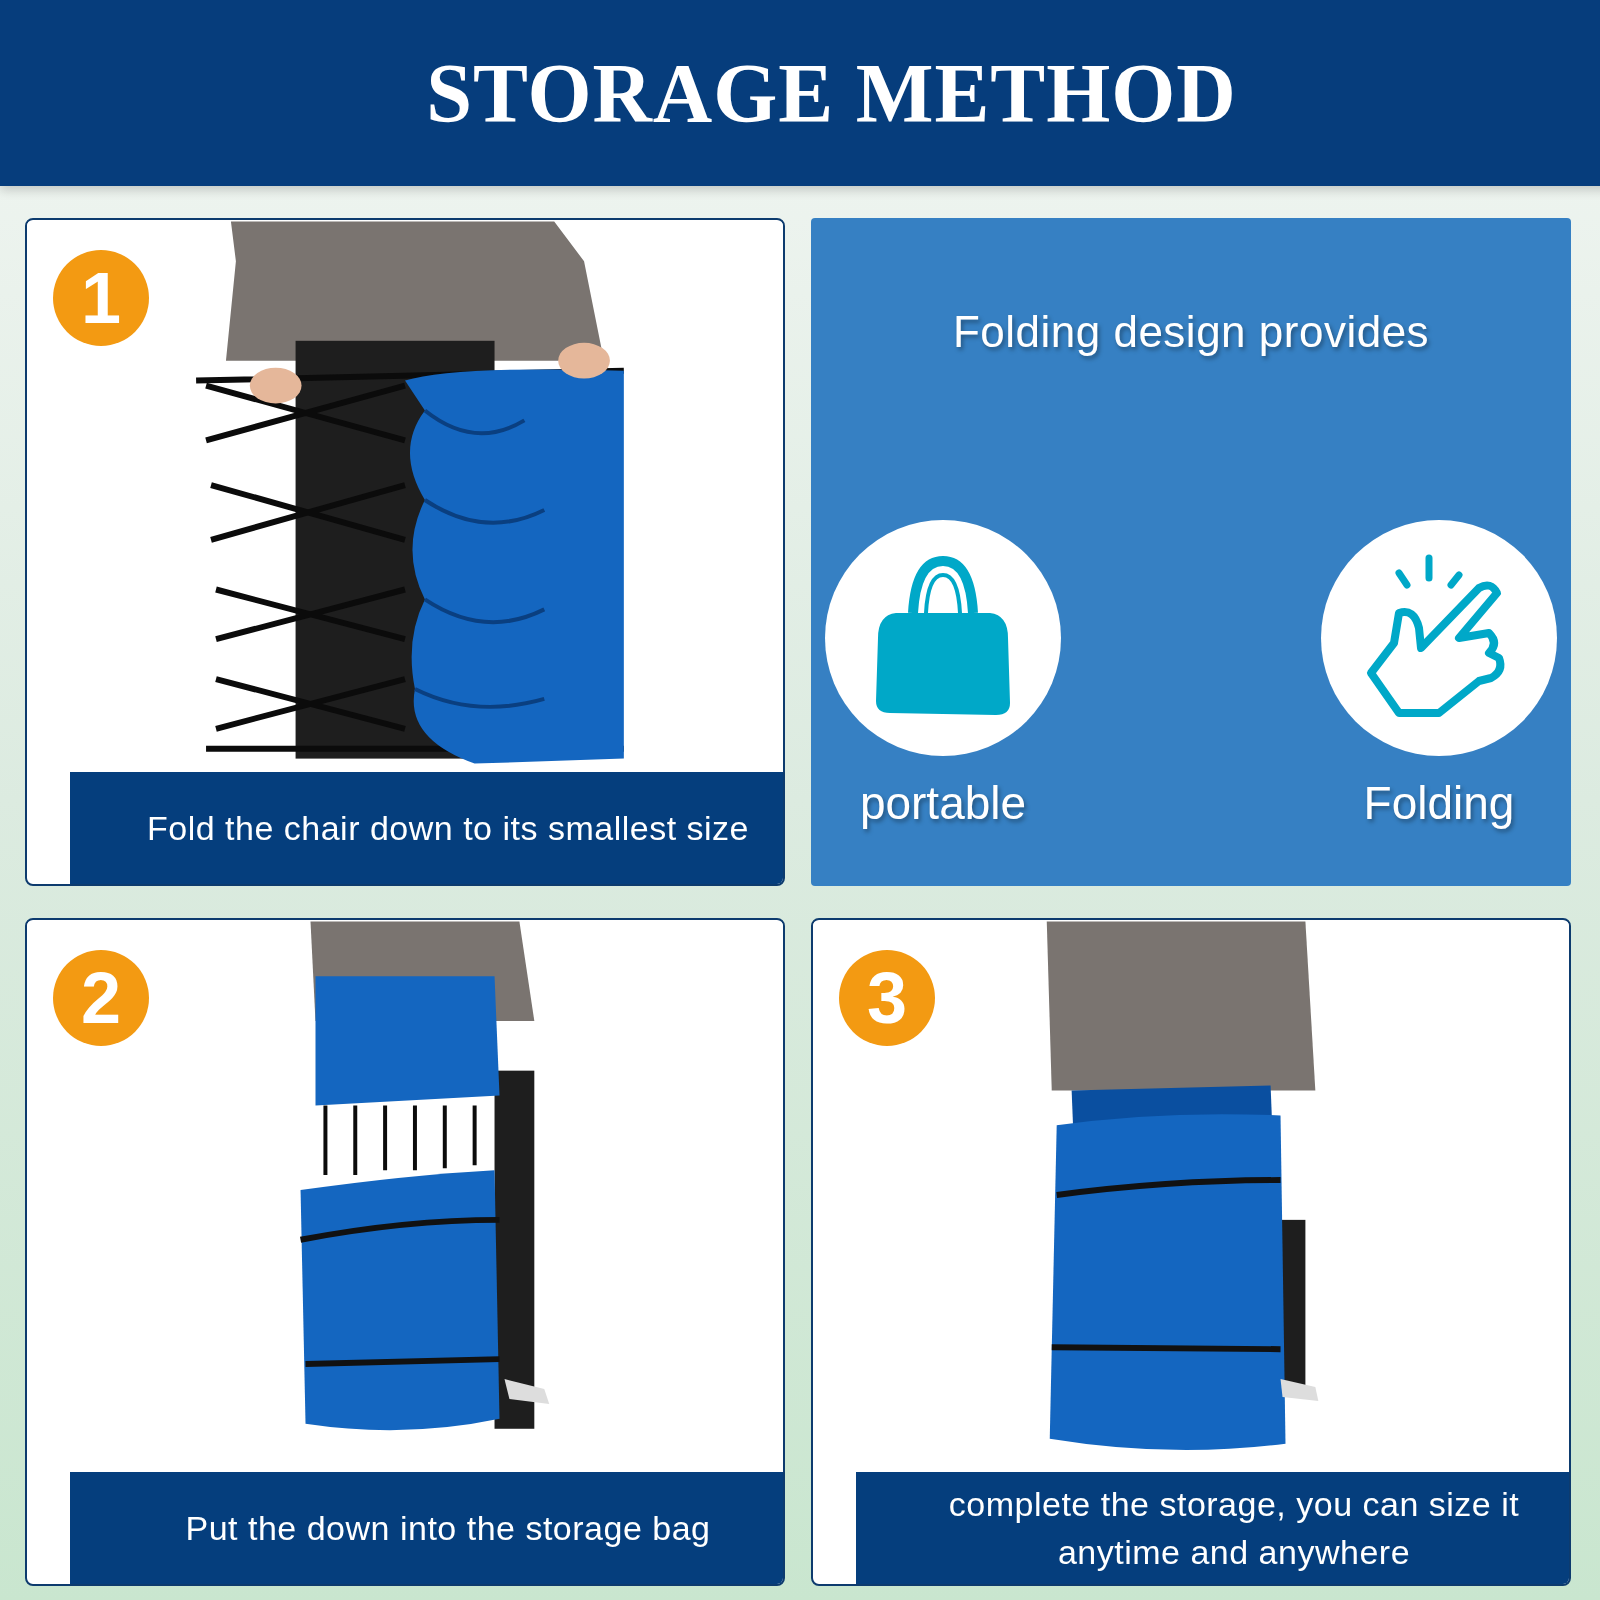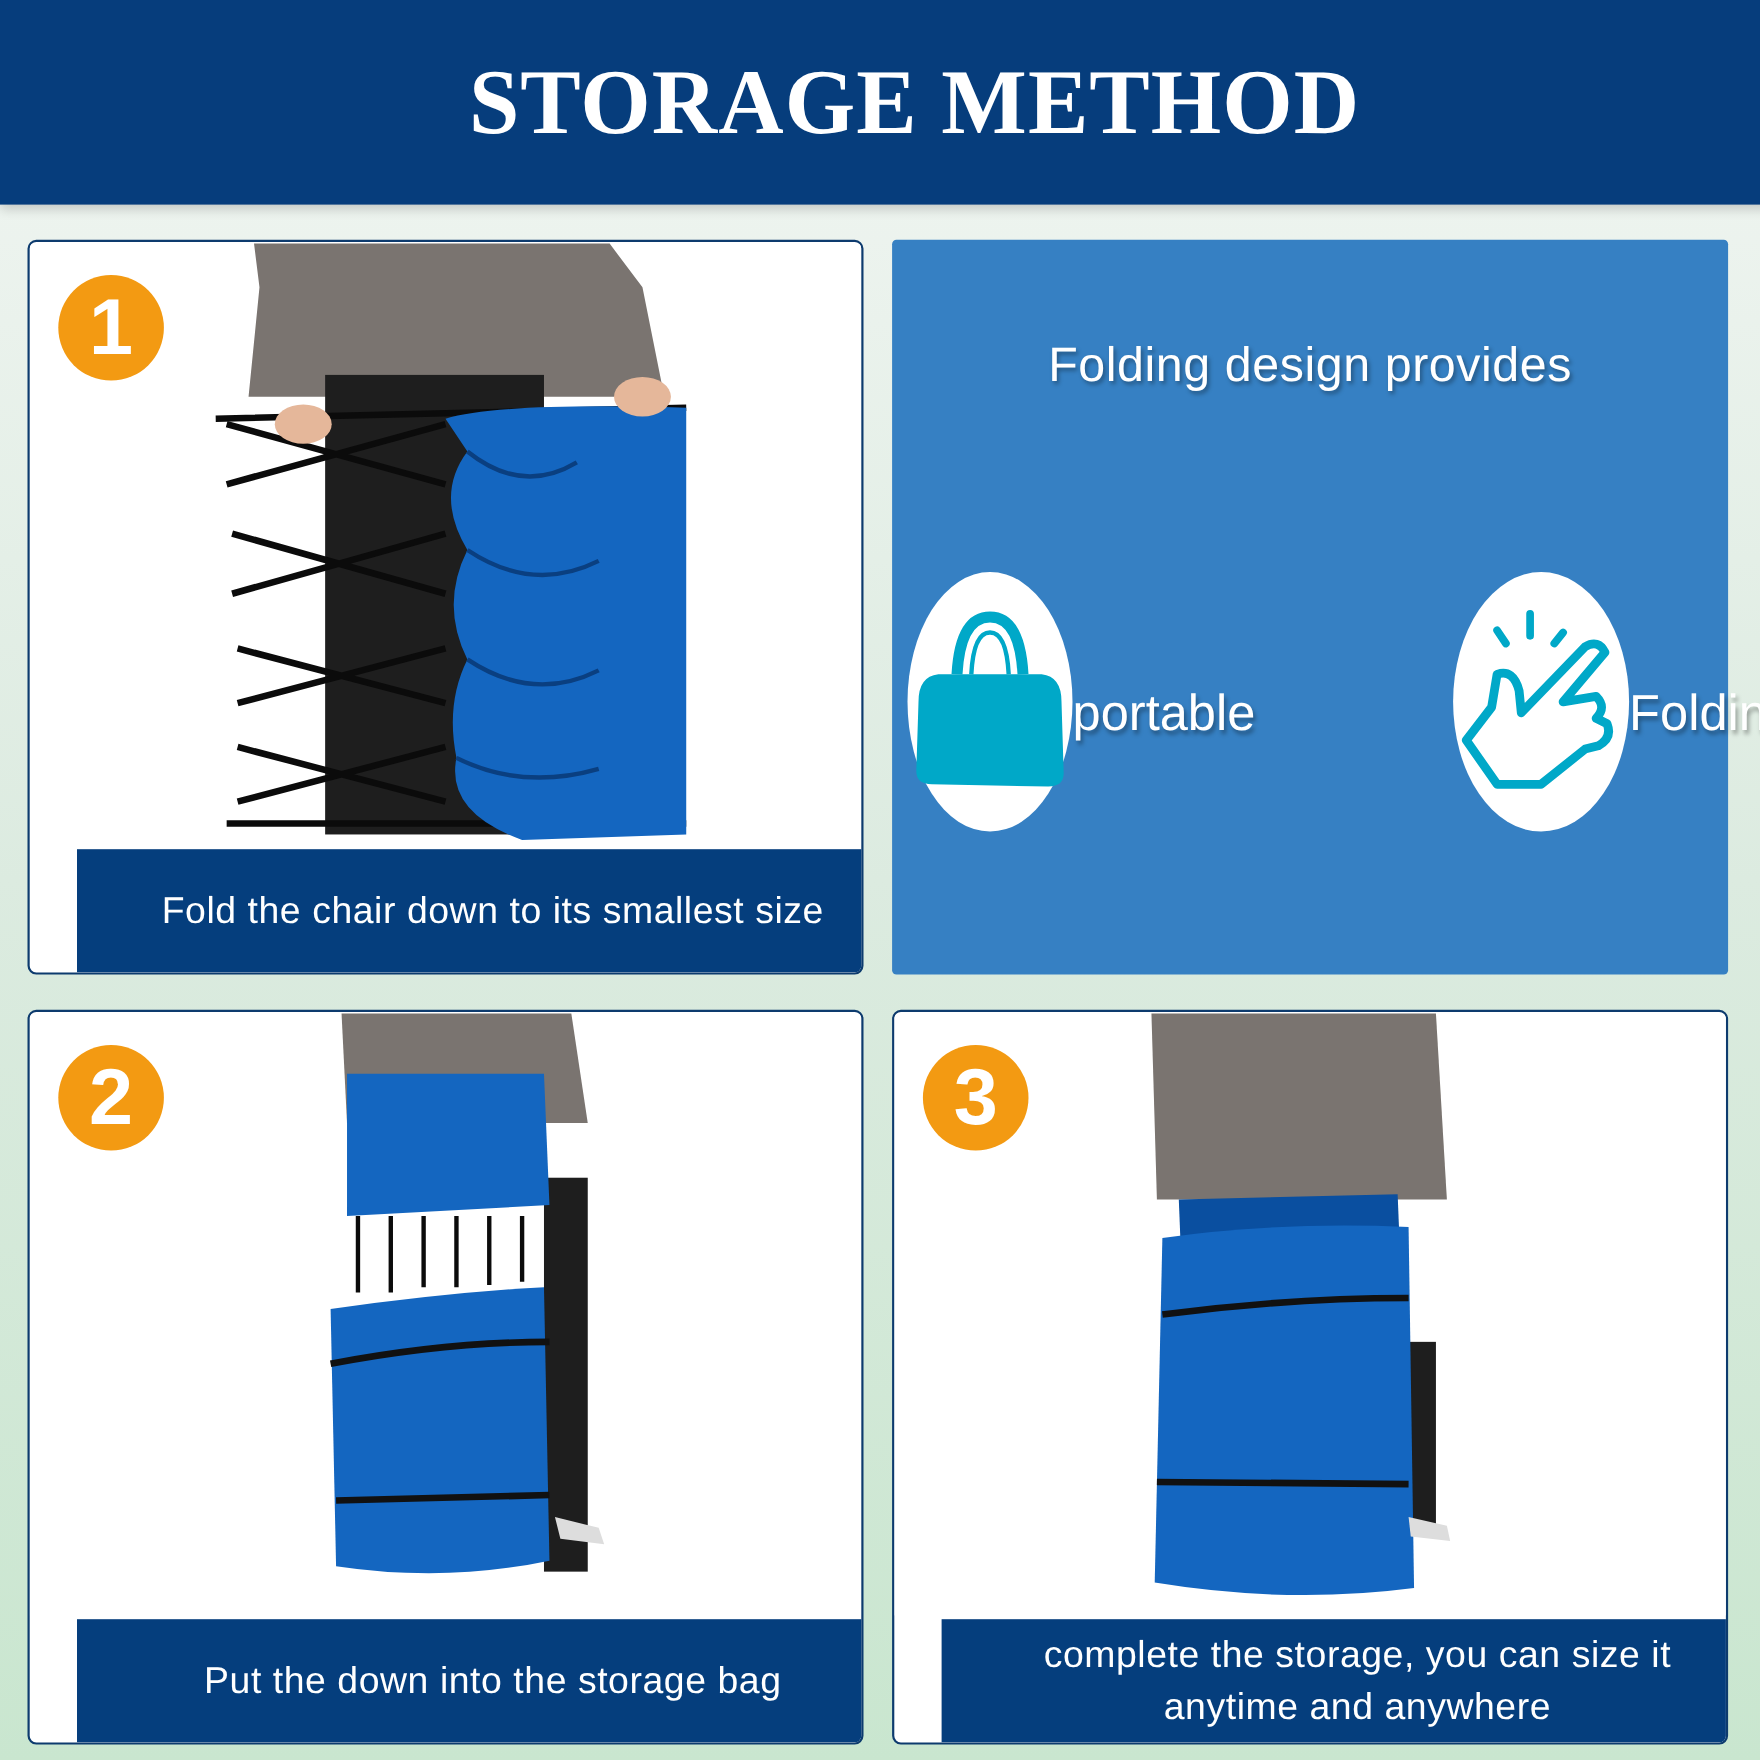--- a/index.html
+++ b/index.html
@@ -46,21 +46,21 @@
   }
   .feature-title {
     position: absolute; left: 0; top: 80px; width: 100%; text-align: center;
     color: #fff; font-size: 44px; line-height: 68px; letter-spacing: 0.5px;
     text-shadow: 2px 3px 4px rgba(0,0,0,0.35);
   }
   .features-row {
     position: absolute; left: 0; top: 302px; width: 100%;
     display: flex; justify-content: space-between; padding: 0 14px; box-sizing: border-box;
   }
-  .feature-item { width: 236px; display: flex; align-items: center; }
+  .feature-item { width: 236px; display: flex; flex-direction: column; align-items: center; }
   .feature-circle {
     width: 236px; height: 236px; border-radius: 50%; background: #fff;
     display: flex; align-items: center; justify-content: center;
   }
   .feature-label {
     margin-top: 20px; color: #fff; font-size: 46px;
     text-shadow: 2px 3px 4px rgba(0,0,0,0.35);
   }
   svg { display: block; }
 </style>

